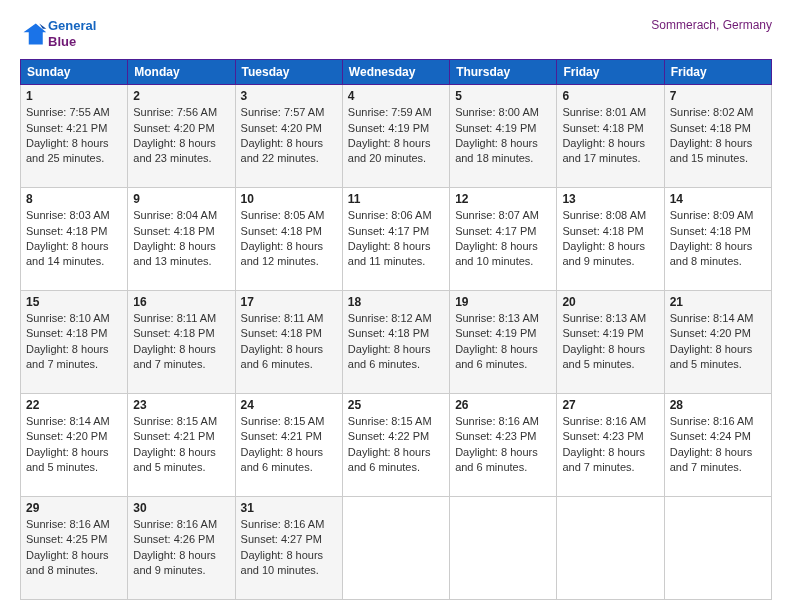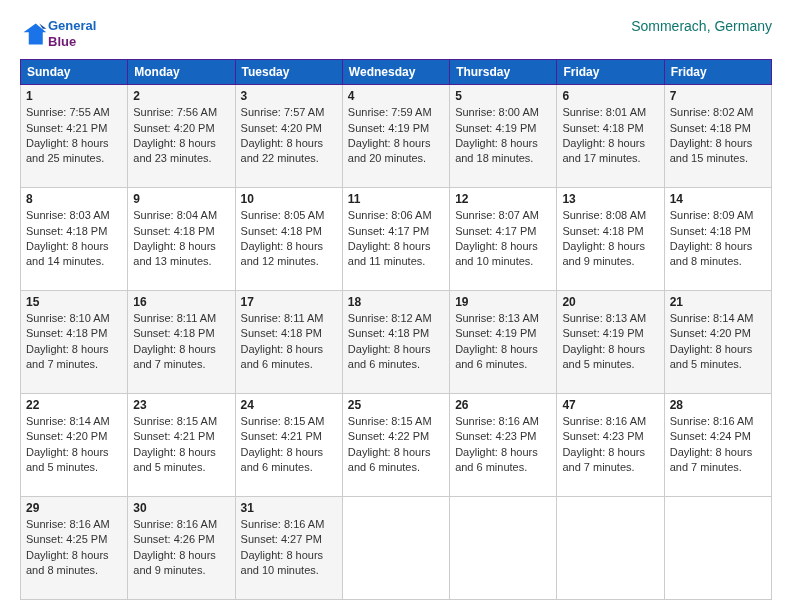--- a/index.html
+++ b/index.html
@@ -43,22 +43,22 @@
     .title-block {
       text-align: right;
     }
     .month-title {
       font-size: 32px;
       font-weight: bold;
       color: #333;
       line-height: 1.1;
     }
     .subtitle {
-      font-size: 14px;
-      color: #0f766e;
+      font-size: 12px;
+      color: #701a75;
     }
     .calendar {
       flex: 1;
       border-collapse: collapse;
       width: 100%;
       table-layout: fixed;
     }
     .calendar thead th {
       background: #1565c0;
       color: #fff;
@@ -235,21 +235,21 @@
       </td>
           <td>
         <span class="day-num">25</span>
         <span class="cell-text">Sunrise: 8:15 AM<br>Sunset: 4:22 PM<br>Daylight: 8 hours and 6 minutes.</span>
       </td>
           <td>
         <span class="day-num">26</span>
         <span class="cell-text">Sunrise: 8:16 AM<br>Sunset: 4:23 PM<br>Daylight: 8 hours and 6 minutes.</span>
       </td>
           <td>
-        <span class="day-num">47</span>
+        <span class="day-num">27</span>
         <span class="cell-text">Sunrise: 8:16 AM<br>Sunset: 4:23 PM<br>Daylight: 8 hours and 7 minutes.</span>
       </td>
           <td>
         <span class="day-num">28</span>
         <span class="cell-text">Sunrise: 8:16 AM<br>Sunset: 4:24 PM<br>Daylight: 8 hours and 7 minutes.</span>
       </td>
         </tr>
         <tr>
           <td>
         <span class="day-num">29</span>

